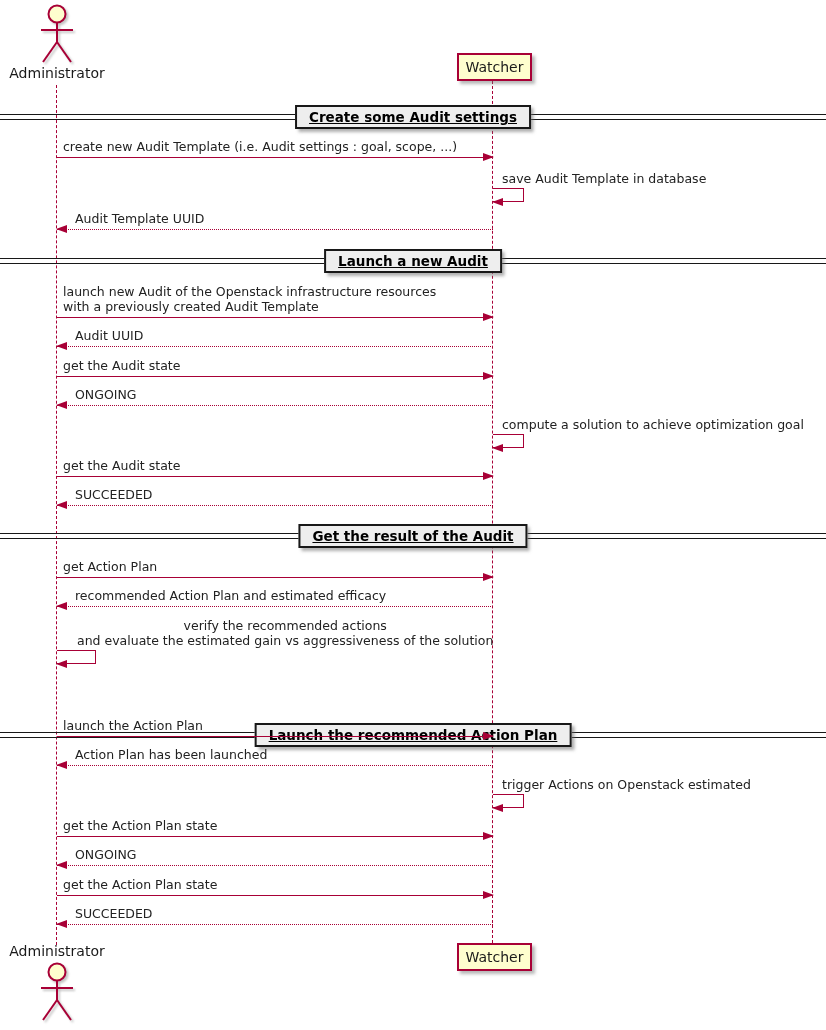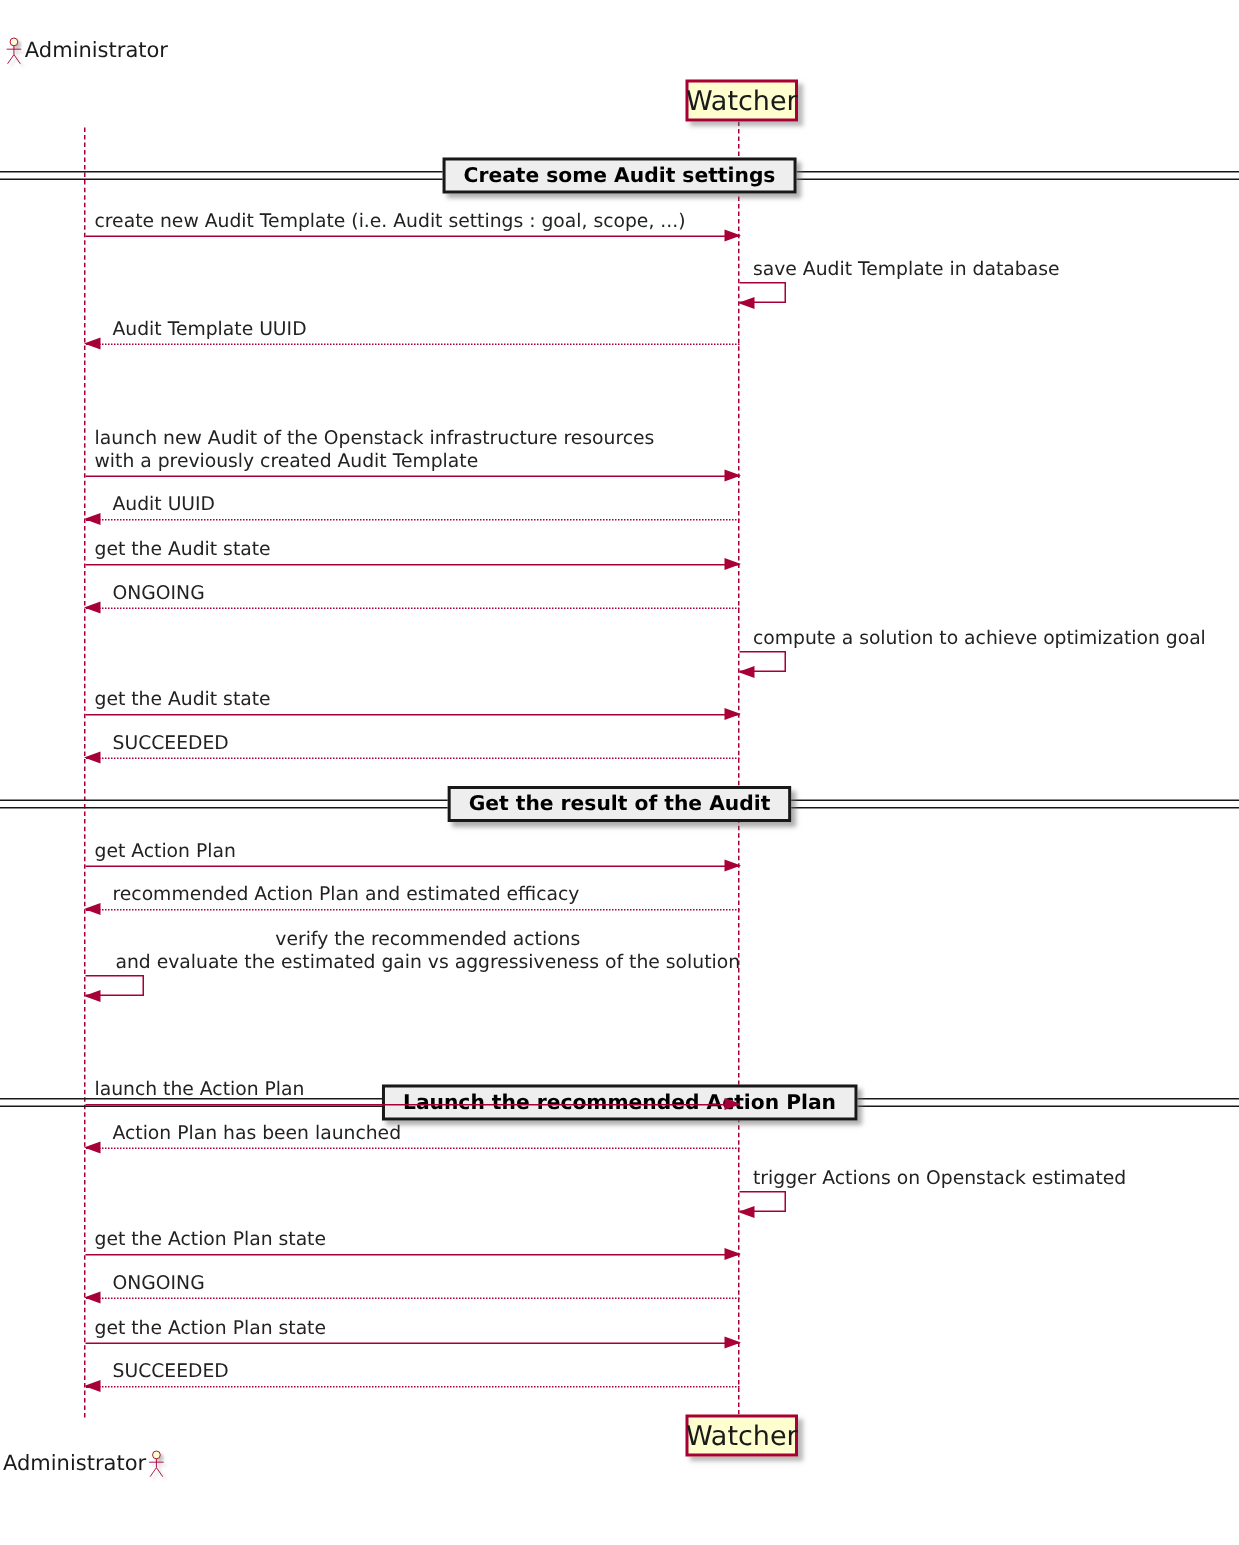--- a/index.html
+++ b/index.html
@@ -9,38 +9,38 @@
     --ink:#1a1a1a;
   }
   *{margin:0;padding:0;box-sizing:content-box;}
   body{background:#fff;font-family:"DejaVu Sans", sans-serif;}
   .canvas{position:relative;width:826px;height:1030px;background:#ffffff;overflow:hidden;}
 
   
   .lifeline{position:absolute;width:0;border-left:1.5px dashed var(--accent);}
 
   
-  .actor{position:absolute;width:110px;display:flex;flex-direction:row;align-items:center;
+  .actor{position:absolute;width:110px;display:flex;flex-direction:column;align-items:center;
          font-size:14px;color:var(--ink);}
   .actor svg{display:block;filter:drop-shadow(2.5px 2.5px 1px rgba(125,125,125,.45));}
   .actor .alabel{white-space:pre;line-height:16px;}
 
   
   .pbox{position:absolute;width:71px;height:24px;background:var(--cream);
         border:2px solid var(--accent);display:flex;align-items:center;justify-content:center;
-        font-size:18px;color:var(--ink);box-shadow:3px 3px 3px rgba(115,115,115,.5);white-space:pre;}
+        font-size:14px;color:var(--ink);box-shadow:3px 3px 3px rgba(115,115,115,.5);white-space:pre;}
 
   
   .divider{position:absolute;left:0;width:826px;height:24px;}
   .dline{position:absolute;top:9px;left:0;right:0;height:4px;
          border-top:1.5px solid #181818;border-bottom:1.5px solid #181818;}
   .dbox{position:absolute;left:50%;top:0;transform:translateX(-50%);height:20px;
         background:var(--divfill);border:2px solid #181818;display:flex;align-items:center;
         padding:0 12px;font-size:13.5px;font-weight:bold;color:#000;white-space:pre;
-        box-shadow:3px 3px 3px rgba(110,110,110,.55);}
+        box-shadow:3px 3px 3px rgba(110,110,110,.55);text-decoration:underline;}
 
   
   .msg{position:absolute;left:57px;width:436px;font-size:12.5px;color:#222;}
   .msg .lbl{line-height:15px;padding:0 0 3px 6px;white-space:pre;}
   .msg.return .lbl{padding-left:18px;}
   .msg .line{position:relative;height:0;border-top:1.5px solid var(--accent);}
   .msg.return .line{border-top-style:dotted;}
   .ah-r{position:absolute;right:-1px;top:-5px;width:0;height:0;
         border-top:4.5px solid transparent;border-bottom:4.5px solid transparent;
         border-left:11px solid var(--accent);}
@@ -76,20 +76,24 @@
   </div>
 
   <div class="pbox" style="left:457px;top:53px">
     <span>Watcher</span>
   </div>
 
   <div class="divider" style="top:105px">
     <div class="dline"></div>
     <div class="dbox">Create some Audit settings</div>
   </div>
+  <div class="divider" style="top:249px">
+    <div class="dline"></div>
+    <div class="dbox">Launch a new Audit</div>
+  </div>
   <div class="divider" style="top:524px">
     <div class="dline"></div>
     <div class="dbox">Get the result of the Audit</div>
   </div>
   <div class="divider" style="top:723px">
     <div class="dline"></div>
     <div class="dbox">Launch the recommended Action Plan</div>
   </div>
 
   <div class="msg" style="top:139px">

